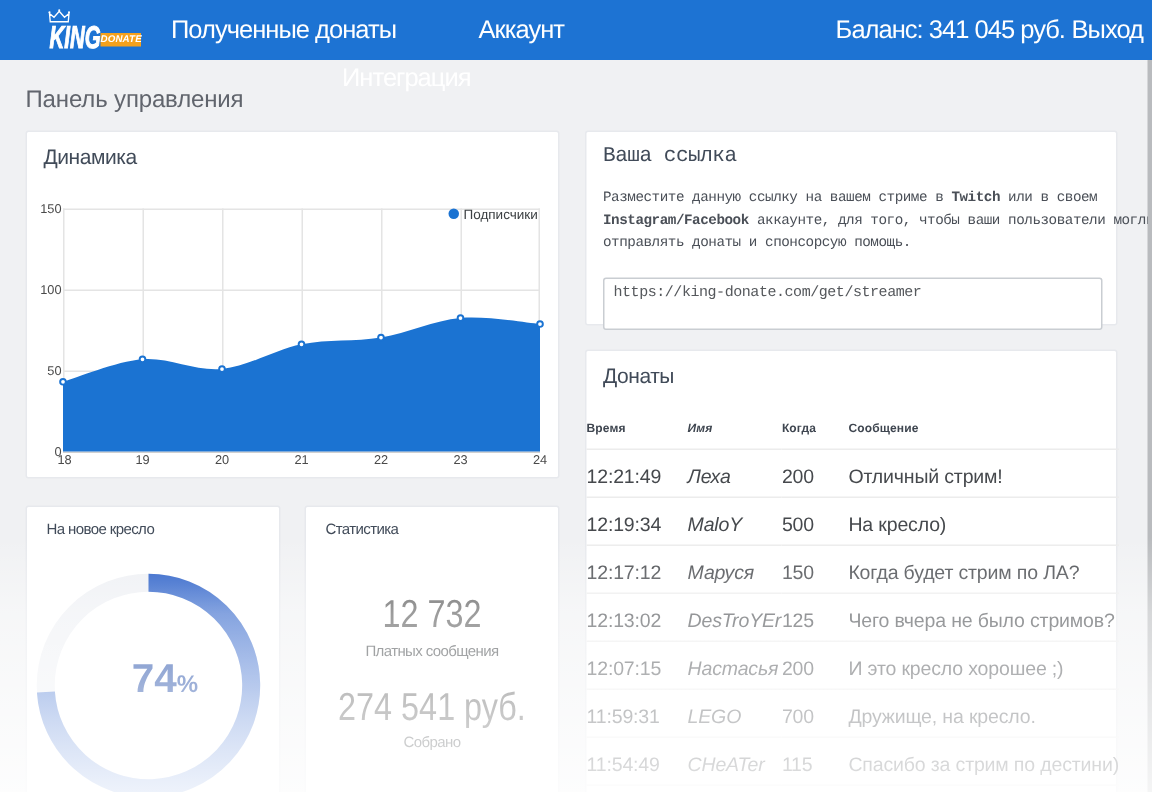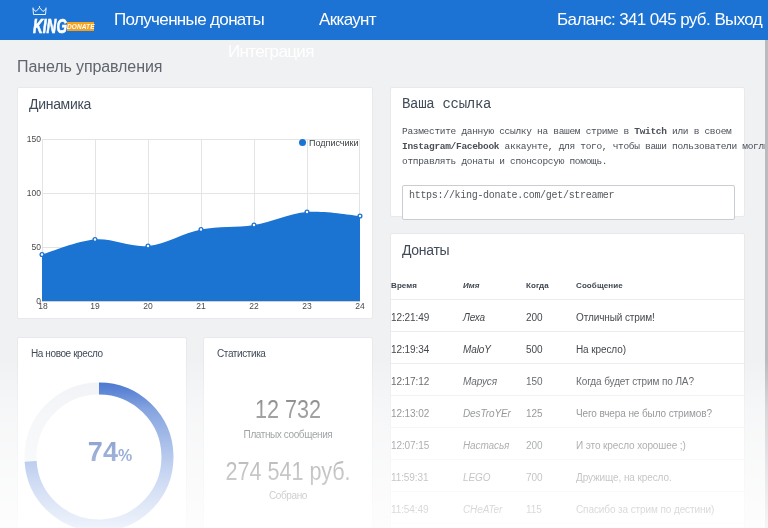--- a/index.html
+++ b/index.html
@@ -20,21 +20,21 @@
 .c4 { left:390px; top:87px; width:355px; height:130px;font-family:Liberation Mono, monospace; }
 .c5 { left:390px; top:233px; width:355px; height:310px; }
 .ctitle { position:absolute; left:11px; top:8px; font-size:14px; letter-spacing:-0.3px; color:#414b59; }
 .ctitle2 { position:absolute; left:13px; top:10px; font-size:10px; letter-spacing:-0.4px; color:#414b59; }
 .para { position:absolute; left:11px; top:36px; font-size:9.5px; letter-spacing:-0.3px; line-height:15px; color:#4a4f57; white-space:nowrap; }
 .inp { position:absolute; left:11px; top:97px; width:333px; height:35px; border:1px solid #c9cdd2; border-radius:2px; font-size:10px; letter-spacing:-0.3px; color:#55585c; line-height:19px; padding-left:6px; background:#fff; }
 table.don { position:absolute; left:0px; top:39px; width:355px; border-collapse:collapse; }
 table.don td { padding:0; padding-top:5px; height:32px; vertical-align:middle; border-bottom:1px solid #ececec; }
 table.don td.cA { padding-left:0; width:72px; } table.don td.cB { width:63px;font-style:italic; } table.don td.cC { width:50px; }
 table.don tr.hd td { height:26px; padding-top:0; font-size:8px; font-weight:700; color:#3f4650; letter-spacing:0.1px; }
-table.don td { font-size:10px; letter-spacing:-0.1px; color:#46494d; white-space:nowrap; }
+table.don td { font-size:13px; letter-spacing:-0.1px; color:#46494d; white-space:nowrap; }
  
 .stat { position:absolute; width:170px; text-align:center; }
 .big { font-size:26px; color:#555; transform:scaleX(0.83); transform-origin:center; }
 .sm { font-size:10px; color:#3c4043; letter-spacing:-0.4px; }
 .fade { position:absolute; left:0; top:358px; width:768px; height:170px; background:linear-gradient(to bottom, rgba(255,255,255,0) 0%, rgba(255,255,255,0.42) 30%, rgba(255,255,255,0.55) 50%, rgba(255,255,255,0.68) 70%, rgba(255,255,255,0.78) 88%, rgba(255,255,255,0.85) 100%); z-index:50; pointer-events:none; }
 .scrollb { position:absolute; left:765px; top:40px; width:3px; height:488px; background:#b9bbbe; }
 .pct { position:absolute; left:12px; top:437px; width:196px; text-align:center; color:#0b3a9f; z-index:2; }
 .pct b { font-size:27px; font-weight:700; }
 .pct span { font-size:16px; font-weight:700; }
 </style></head>

